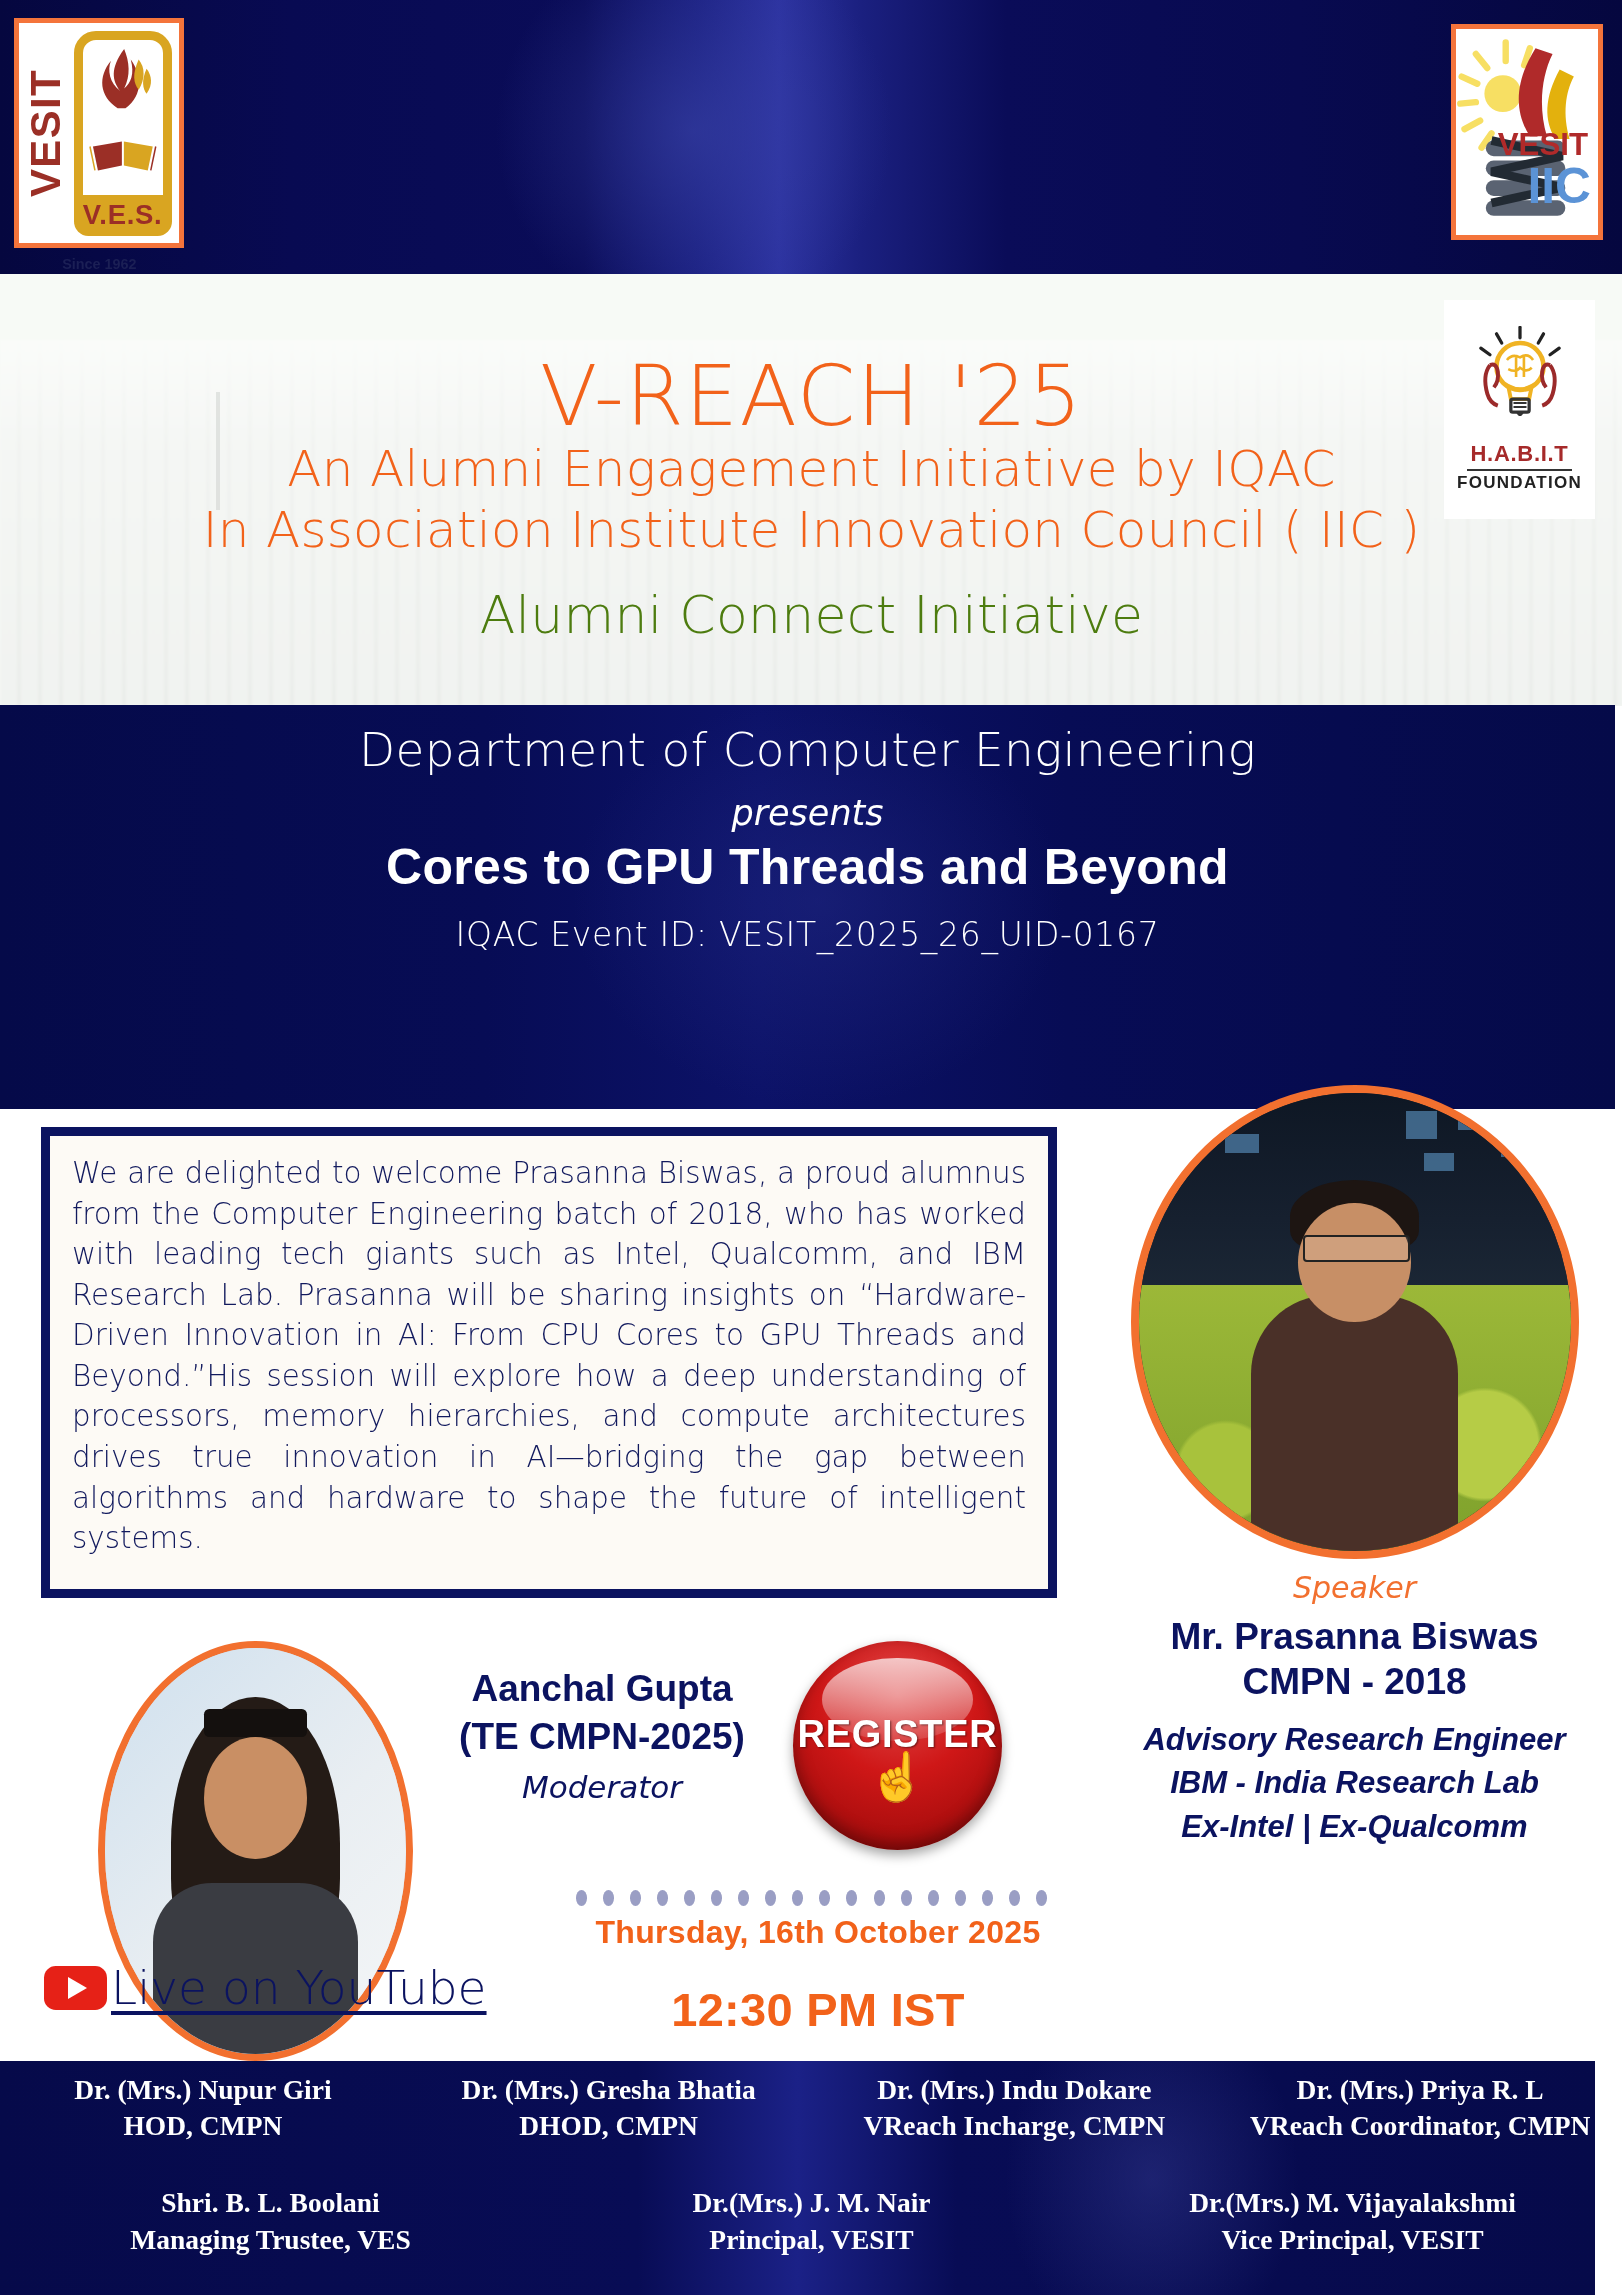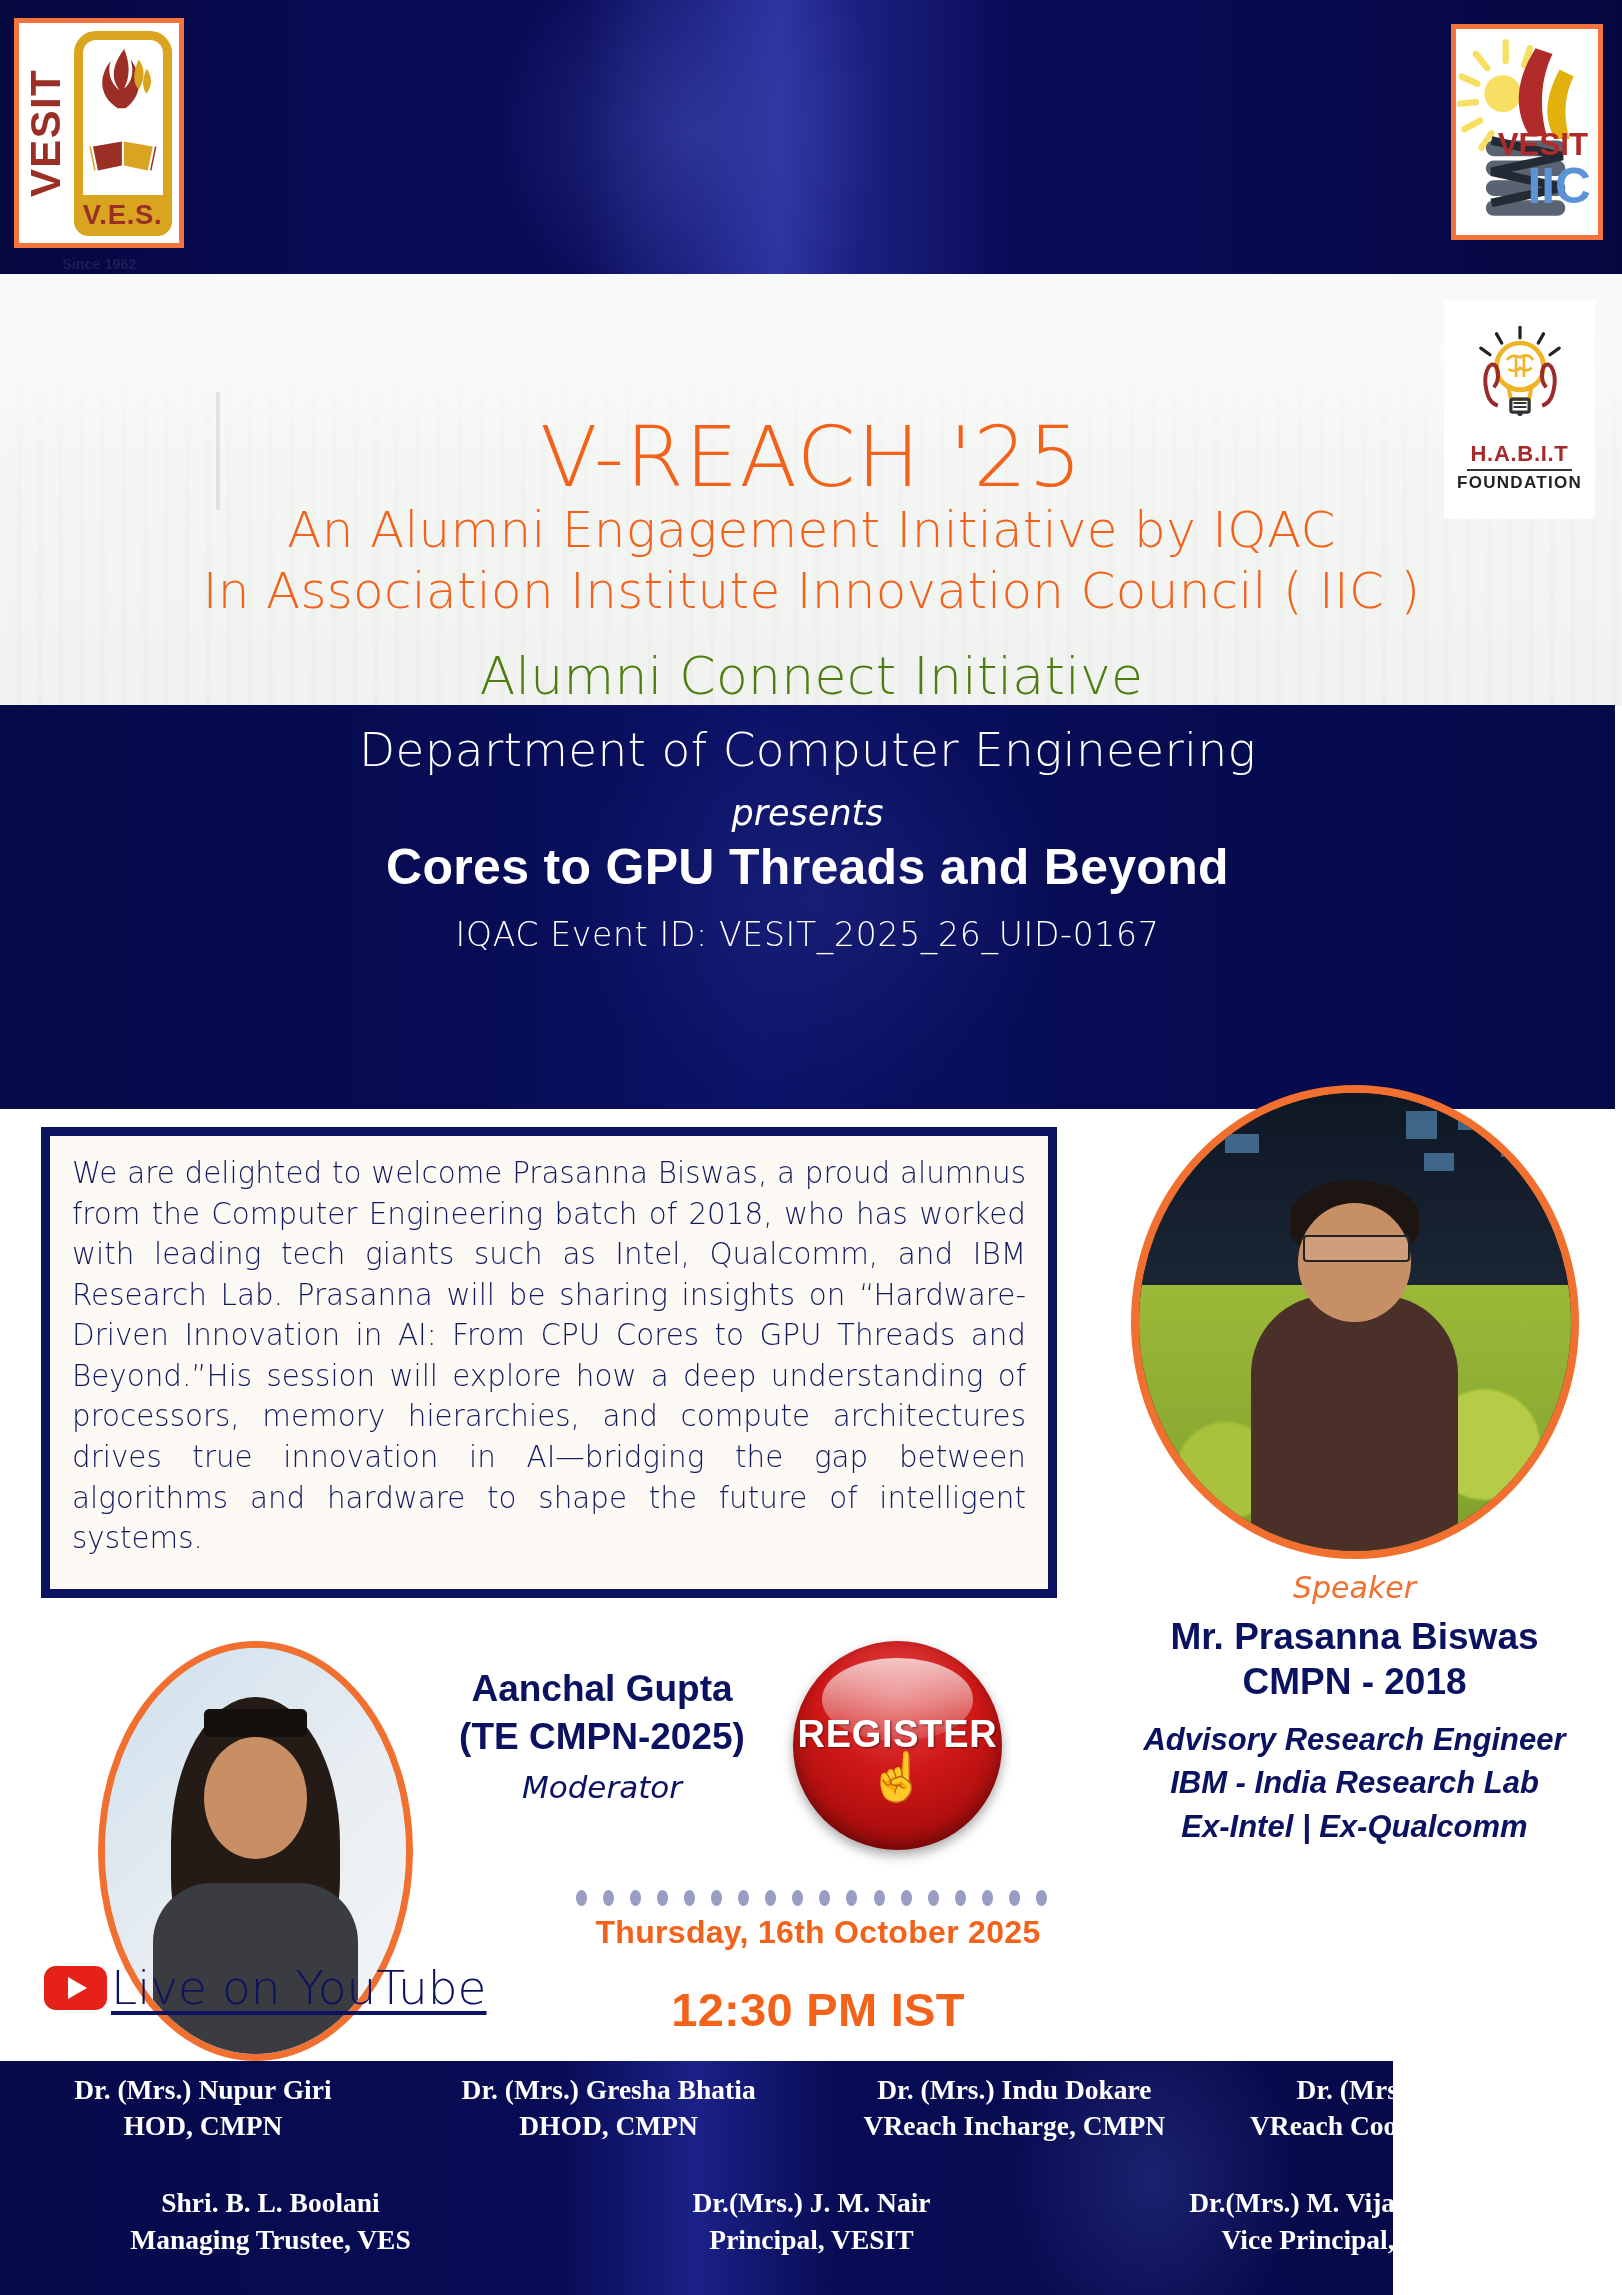--- a/index.html
+++ b/index.html
@@ -73,21 +73,21 @@
       linear-gradient(180deg, rgba(255,255,255,0.95) 0%, rgba(255,255,255,0.55) 30%, rgba(255,255,255,0.25) 100%),
       repeating-linear-gradient(90deg,#e6e8e6 0px,#e6e8e6 17px,#d8dbd8 17px,#d8dbd8 21px),
       repeating-linear-gradient(0deg,#eceeec 0px,#eceeec 39px,#dcdfdc 39px,#dcdfdc 50px);
     filter:blur(1.3px);
   }
   .campus-mast{
     position:absolute;left:216px;bottom:196px;width:3.9px;height:118px;background:#d2d5d2;opacity:.6;
   }
   .hero-text{
     position:absolute;left:0;top:0;width:1623px;height:432px;
-    display:flex;flex-direction:column;align-items:center;justify-content:flex-end;
+    display:flex;flex-direction:column;align-items:center;justify-content:center;
     padding-top:18.3px;box-sizing:border-box;
   }
   .vreach{
     color:#f2621a;font-size:84px;line-height:1.02;letter-spacing:1.3px;
     font-family:"DejaVu Sans", sans-serif;font-weight:300;
   }
   .sub-orange{
     color:#f2621a;font-size:50px;line-height:1.22;letter-spacing:0.3px;
     font-family:"DejaVu Sans", sans-serif;font-weight:300;text-align:center;
   }
@@ -237,21 +237,21 @@
     display:flex;align-items:center;justify-content:center;
   }
   .yt-play{width:0;height:0;border-left:19.6px solid #fff;border-top:11.8px solid transparent;border-bottom:11.8px solid transparent;margin-left:3.9px;}
   .yt-text{
     color:#0b1360;font-size:47px;text-decoration:underline;text-underline-offset:6.5px;
     font-family:"DejaVu Sans", sans-serif;font-weight:300;
   }
 
   
   .footer{
-    position:absolute;left:0;top:2061px;width:1393px;height:235px;
+    position:absolute;left:0;top:2061px;width:1595px;height:235px;
     background:
       radial-gradient(ellipse 209px 262px at 1152px 118px, rgba(55,62,150,0.45) 0%, rgba(6,8,70,0) 70%),
       linear-gradient(90deg,#060a4a 0%, #080c55 40%, #1b2187 50%, #080c55 60%, #060a4a 100%);
     color:#ffffff;
   }
   .fr{position:absolute;left:0;width:1623px;display:flex;}
   .fr1{top:10.5px;}
   .fr2{top:124px;}
   .fcell{flex:1;text-align:center;font-family:"Liberation Serif", serif;}
   .fname{font-size:27.5px;font-weight:bold;line-height:1.34;}

